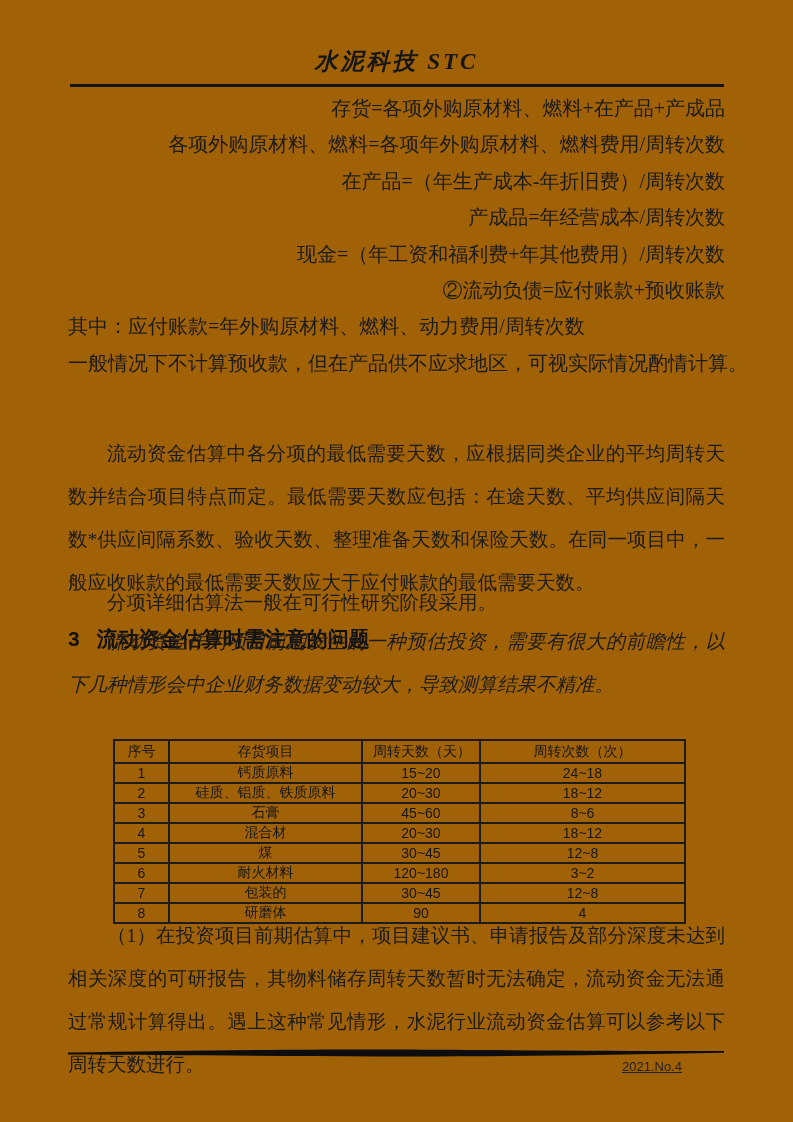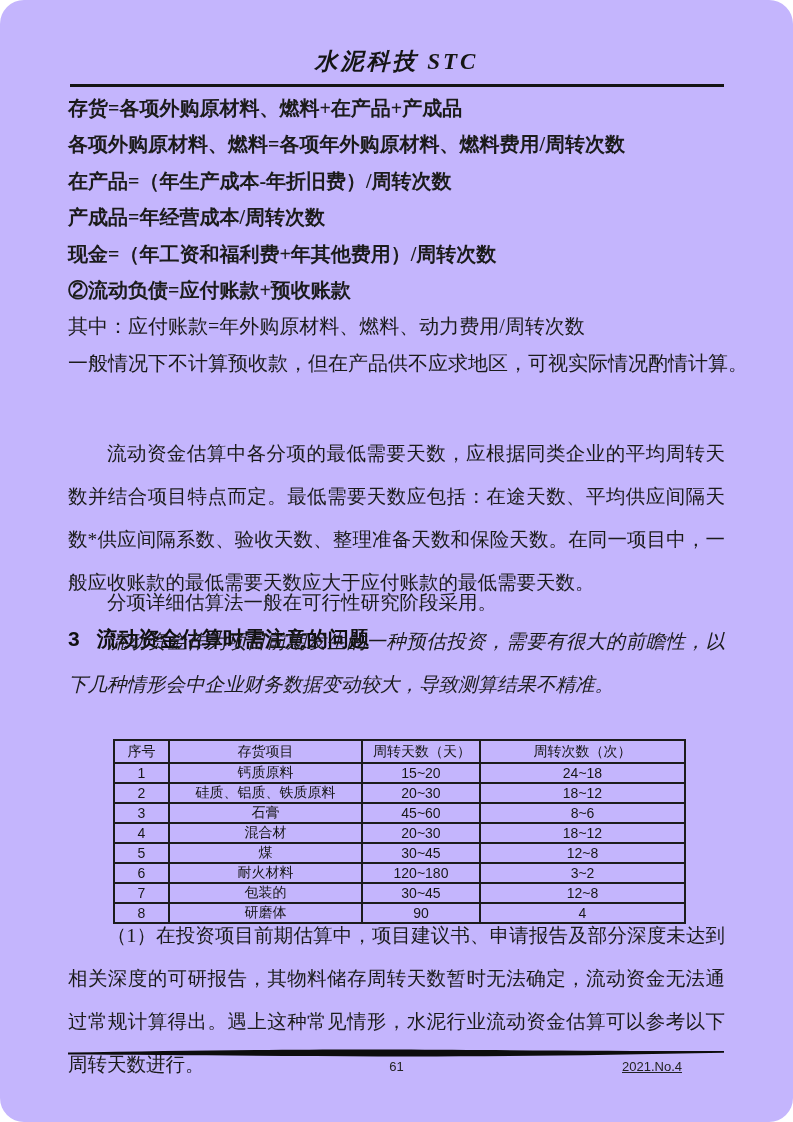--- a/index.html
+++ b/index.html
@@ -1,24 +1,23 @@
 <!DOCTYPE html>
 <html lang="zh"><head>
 <meta charset="utf-8">
 <style>
   html, body { margin: 0; padding: 0; background: #ffffff; }
   .page {
     position: relative;
     width: 793px;
     height: 1122px;
-    background: #c4b5fd;
+    background: #a16207;
     color: #1b1b1b;
     font-family: "Liberation Serif", "DejaVu Serif", serif;
     overflow: hidden;
-    border-radius: 24px;
   }
   
   .journal-title {
     position: absolute;
     top: 46px; left: 0; right: 0;
     text-align: center;
     font-size: 23px;
     font-weight: 600;
     font-style: italic;
     letter-spacing: 3px;
@@ -35,21 +34,21 @@
     position: absolute;
     top: 90px; left: 68px;
     width: 657px;
     font-size: 20px;
   }
   .fline {
     height: 36.4px;
     line-height: 36.4px;
     white-space: nowrap;
   }
-  .fline.center { text-align: left; font-weight: bold; }
+  .fline.center { text-align: right; }
   .fline.left   { text-align: left; }
   
   .para {
     position: absolute;
     left: 68px;
     width: 657px;
     font-size: 19.5px;
     line-height: 43px;
     text-align: justify;
     text-indent: 2em;
@@ -207,16 +206,15 @@
         <td>4</td>
       </tr>
     </tbody>
   </table>
 
   <div class="para para3">（1）在投资项目前期估算中，项目建议书、申请报告及部分深度未达到相关深度的可研报告，其物料储存周转天数暂时无法确定，流动资金无法通过常规计算得出。遇上这种常见情形，水泥行业流动资金估算可以参考以下周转天数进行。</div>
 
   <svg class="footer-rule" viewBox="0 0 656 10" preserveAspectRatio="none" aria-hidden="true">
     <path d="M0,4.5 C120,2.5 240,1 330,1.5 C430,2 560,3.2 656,3.0 L656,4.8 C520,7.5 400,9 310,8.5 C200,8 90,7 0,6.5 Z" fill="#0d0d0d"></path>
   </svg>
-  <div class="footer-page">61</div>
   <div class="footer-issue">2021.No.4</div>
 
 </div>
 
 </body></html>

